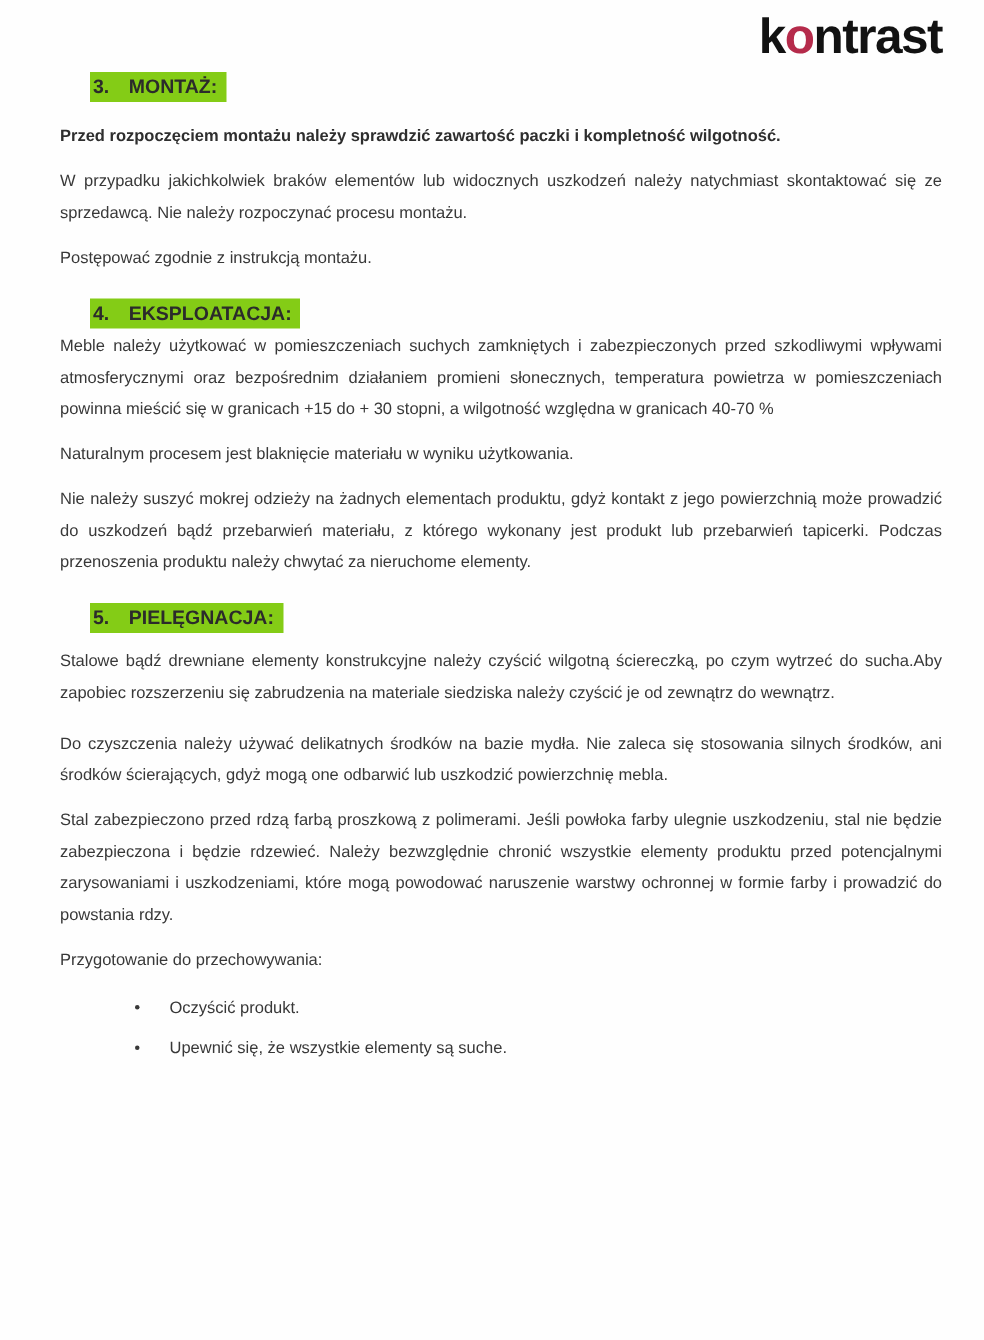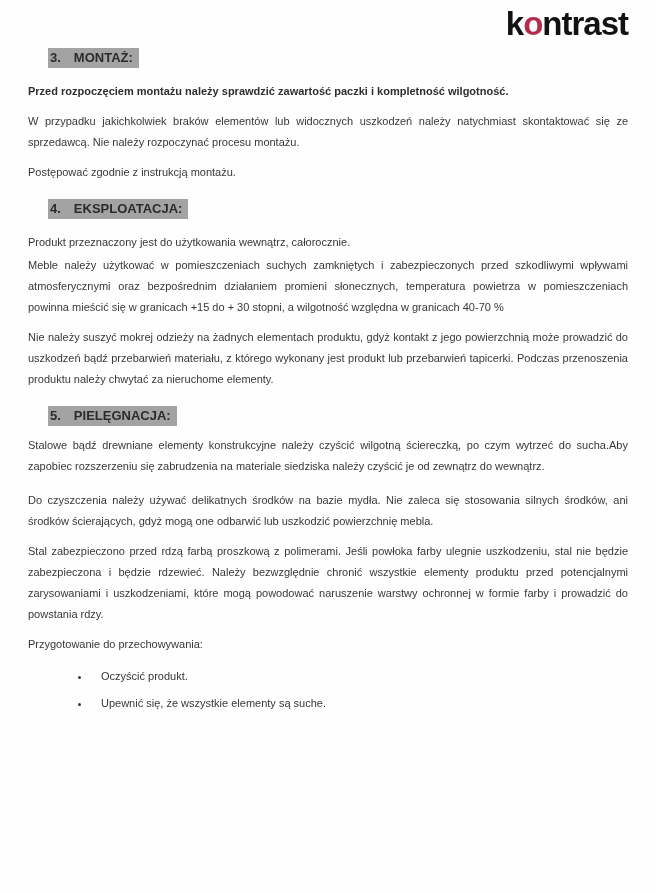--- a/index.html
+++ b/index.html
@@ -9,42 +9,42 @@
   }
   .page {
     position: relative;
     width: 656px;
     height: 893px;
     background: #fefefe;
     overflow: hidden;
     font-family: "Liberation Sans", "DejaVu Sans", sans-serif;
     color: #383838;
     box-sizing: border-box;
-    padding: 6px 28px 0 28px;
+    padding: 6px 28px 0 40px;
   }
   
   .logo {
     text-align: right;
     padding-right: 0px;
     font-weight: bold;
     font-size: 33px;
     letter-spacing: -1px;
     color: #121212;
     line-height: 36px;
     height: 38px;
   }
   .logo .o { color: #b52b4b; }
   
   .heading-row {
     margin: 16px 0 0 20px;
   }
   .heading-row.first { margin-top: 4px; }
   .hl {
     display: inline-block;
-    background: #a3a3a3;
+    background: #84cc16;
     padding: 2px 6px 3px 2px;
     font-weight: bold;
     font-size: 13px;
     color: #2b2b2b;
   }
   .h-num {
     display: inline-block;
     margin-right: 13px;
   }
   
@@ -84,22 +84,22 @@
     </div>
     <p class="body bold after-heading">Przed rozpoczęciem montażu należy sprawdzić zawartość paczki i kompletność wilgotność.</p>
     <p class="body">W przypadku jakichkolwiek braków elementów lub widocznych uszkodzeń należy natychmiast skontaktować się ze sprzedawcą. Nie należy rozpoczynać procesu montażu.</p>
     <p class="body">Postępować zgodnie z instrukcją montażu.</p>
   </div>
 
   <div>
     <div class="heading-row">
       <span class="hl"><span class="h-num">4.</span><span>EKSPLOATACJA:</span></span>
     </div>
-    <p class="body after-heading tight-bottom">Produkt przeznaczony jest do użytkowania wewnątrz, całorocznie.</p>
     <p class="body tight-top">Meble należy użytkować w pomieszczeniach suchych zamkniętych i zabezpieczonych przed szkodliwymi wpływami atmosferycznymi oraz bezpośrednim działaniem promieni słonecznych, temperatura powietrza w pomieszczeniach powinna mieścić się w granicach +15 do + 30 stopni, a wilgotność względna w granicach 40-70 %</p>
+    <p class="body">Naturalnym procesem jest blaknięcie materiału w wyniku użytkowania.</p>
     <p class="body">Nie należy suszyć mokrej odzieży na żadnych elementach produktu, gdyż kontakt z jego powierzchnią może prowadzić do uszkodzeń bądź przebarwień materiału, z którego wykonany jest produkt lub przebarwień tapicerki. Podczas przenoszenia produktu należy chwytać za nieruchome elementy.</p>
   </div>
 
   <div>
     <div class="heading-row">
       <span class="hl"><span class="h-num">5.</span><span>PIELĘGNACJA:</span></span>
     </div>
     <p class="body">Stalowe bądź drewniane elementy konstrukcyjne należy czyścić wilgotną ściereczką, po czym wytrzeć do sucha.Aby zapobiec rozszerzeniu się zabrudzenia na materiale siedziska należy czyścić je od zewnątrz do wewnątrz.</p>
     <p class="body after-heading">Do czyszczenia należy używać delikatnych środków na bazie mydła. Nie zaleca się stosowania silnych środków, ani środków ścierających, gdyż mogą one odbarwić lub uszkodzić powierzchnię mebla.</p>
     <p class="body">Stal zabezpieczono przed rdzą farbą proszkową z polimerami. Jeśli powłoka farby ulegnie uszkodzeniu, stal nie będzie zabezpieczona i będzie rdzewieć. Należy bezwzględnie chronić wszystkie elementy produktu przed potencjalnymi zarysowaniami i uszkodzeniami, które mogą powodować naruszenie warstwy ochronnej w formie farby i prowadzić do powstania rdzy.</p>

